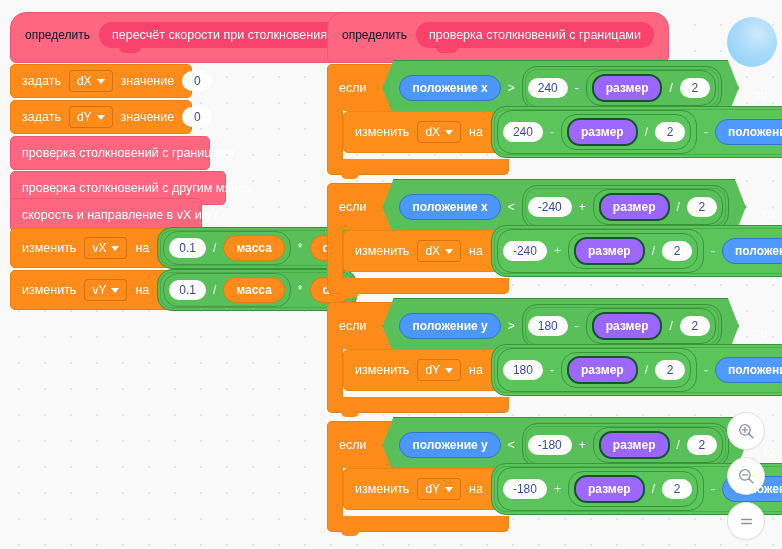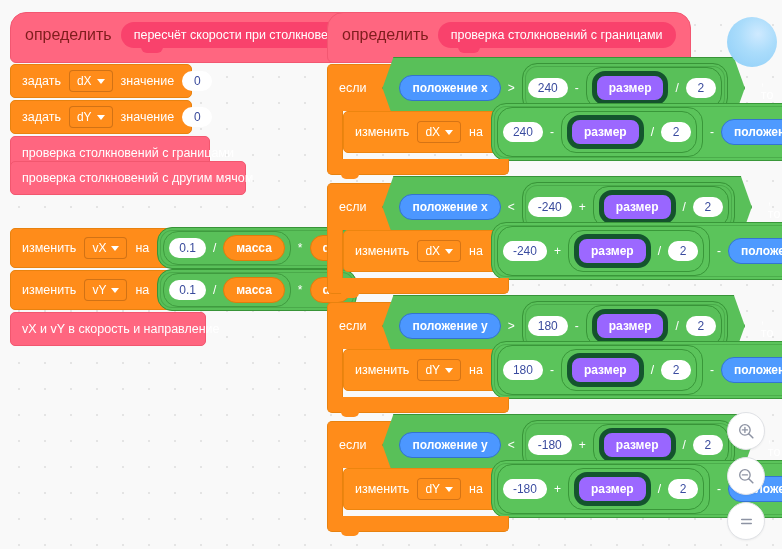--- a/index.html
+++ b/index.html
@@ -20,21 +20,21 @@
 
   
   .define{
     background:#FF6680;border:1px solid #f25771;
     border-radius:16px 16px 6px 6px;
     padding:9px 14px 14px 14px;
     color:#fff;font-size:12.5px;
     display:flex;align-items:center;gap:9px;
     box-shadow:0 0 0 0 rgba(0,0,0,0);
   }
-  .define .kw{color:#7f1d1d;font-size:16px;}
+  .define .kw{color:#0f172a;font-size:12px;}
   .define .proto{
     background:#F9426C;border-radius:13px;
     padding:6px 13px;color:#fff;font-size:12.5px;white-space:nowrap;
     position:relative;
   }
   .define .proto::after{
     content:"";position:absolute;left:20px;bottom:-5px;width:22px;height:6px;
     background:#F9426C;border-radius:0 0 6px 6px;
   }
 
@@ -51,21 +51,21 @@
     padding:3px 7px;color:#fff;font-size:12px;display:inline-flex;align-items:center;gap:5px;
   }
   .dropdown .caret{width:0;height:0;border-left:4px solid transparent;border-right:4px solid transparent;border-top:5px solid #fff;}
   .numfield{
     background:#fff;border-radius:12px;color:#394a9c;font-size:12px;
     padding:3px 10px;min-width:10px;text-align:center;display:inline-block;
   }
   .oval{border-radius:13px;padding:5px 12px;color:#fff;font-size:12px;white-space:nowrap;display:inline-block;font-weight:bold;}
   .oval.var{background:#FF8C1A;border:1px solid #e07c0c;}
   .oval.motion{background:#4C97FF;border:1px solid #3373cc;}
-  .oval.looks{background:#9966FF;border:5px solid #14532d;}
+  .oval.looks{background:#9966FF;border:2px solid #14532d;}
 
   
   .op{
     background:#59C059;border:1px solid #389438;border-radius:15px;
     padding:3px 5px;display:inline-flex;align-items:center;gap:6px;
     box-shadow:inset 0 0 0 2px #59C059, inset 0 0 0 3px #4aaa4a;
     color:#fff;font-size:12px;
   }
   .op .sym{color:#fff;font-size:12px;padding:0 1px;}
 
@@ -140,22 +140,25 @@
       <span>dY</span>
       <i class="caret"></i>
     </span>
     <span>значение</span>
     <span class="numfield">0</span>
   </div>
 
   <div class="blk stack my" style="left:10px;top:136px;width:200px;">
     <span>проверка столкновений с границами</span>
   </div>
-  <div class="blk stack my" style="left:10px;top:161px;width:236px;align-items:center;">
+  <div class="blk stack my" style="left:10px;top:171px;width:216px;align-items:center;">
     <span>проверка столкновений с другим мячом</span>
+  </div>
+  <div class="blk stack my" style="left:10px;top:198px;width:192px;">
+    <span>скорость и направление в vX и vY</span>
   </div>
 
   <div class="blk stack" style="left:10px;top:228px;width:278px;height:40px;">
     <span>изменить</span>
     <span class="dropdown">
       <span>vX</span>
       <i class="caret"></i>
     </span>
     <span>на</span>
     <span class="op">
@@ -180,23 +183,20 @@
       <span class="op" style="box-shadow:none;border-color:#3f9b3f;">
         <span class="numfield">0.1</span>
         <span class="sym">/</span>
         <span class="oval var">масса</span>
       </span>
       <span class="sym">*</span>
       <span class="oval var">dY</span>
     </span>
   </div>
 
-  <div class="blk stack my" style="left:10px;top:312px;width:196px;">
-    <span>vX и vY в скорость и направление</span>
-  </div>
 
   <div class="blk define" style="left:327px;top:12px;">
     <span class="kw">определить</span>
     <span class="proto">проверка столкновений с границами</span>
   </div>
 
   <div class="cblock" style="left:327px;top:64px;">
     <div class="c-top" style="width:356px;">
       <span>если</span>
       <span class="bool">

